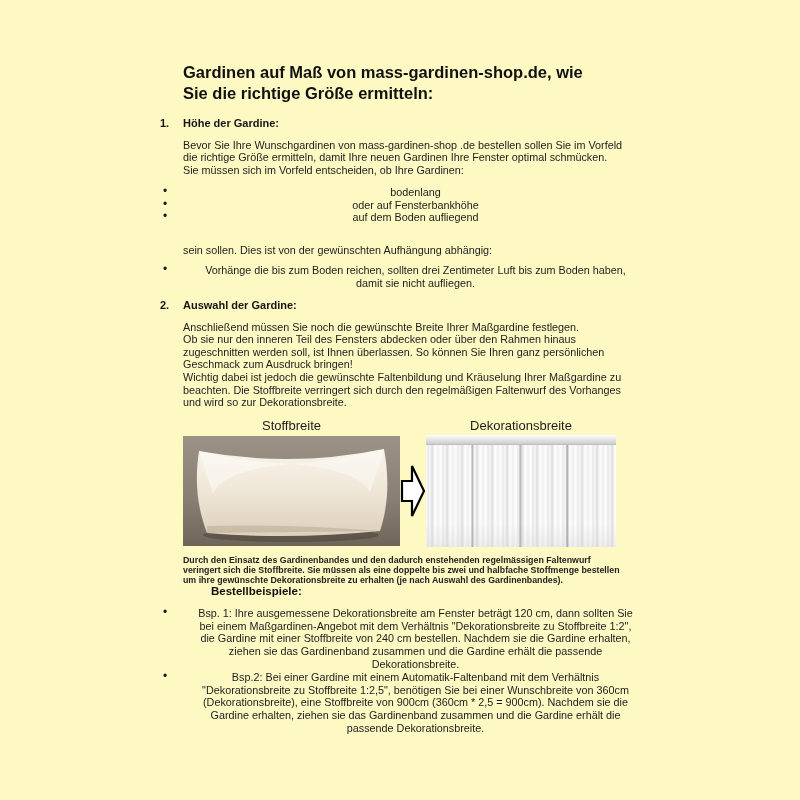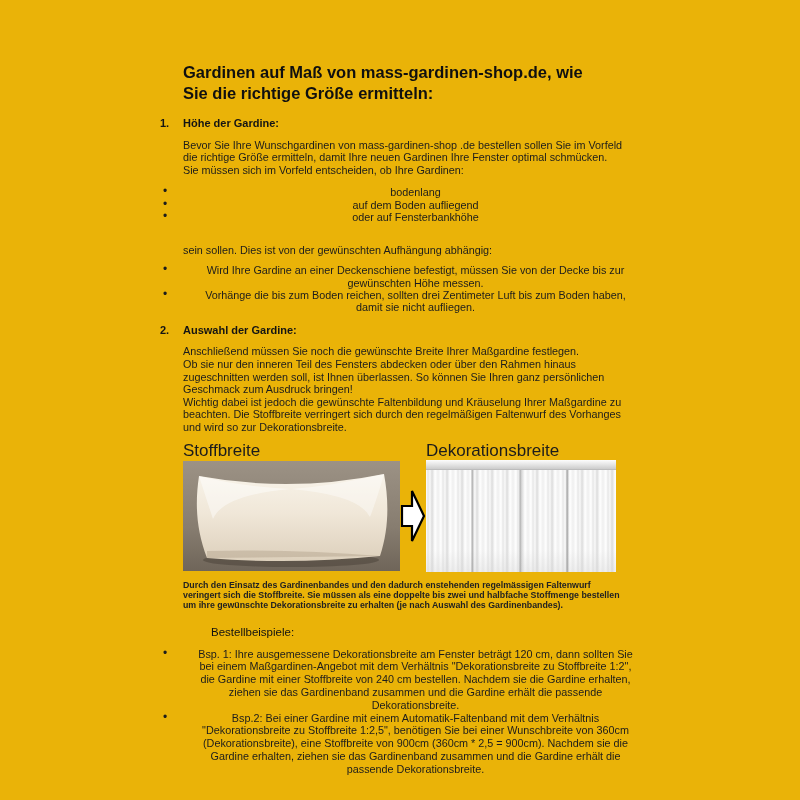--- a/index.html
+++ b/index.html
@@ -2,21 +2,21 @@
 <html><head>
 <meta charset="utf-8">
 <style>
   html, body { margin:0; padding:0; }
   body {
     width:800px; height:800px; background:#ffffff;
     font-family:"Liberation Sans", sans-serif;
     color:#1c1c1c;
     overflow:hidden;
   }
-  .page { position:relative; width:800px; height:800px; background:#eab308; }
+  .page { position:relative; width:800px; height:800px; background:#fef9c3; }
   .content { position:absolute; left:160px; top:62px; width:488px; }
 
   .pre { white-space:pre-line; }
 
   h1.doc-title {
     margin:0 0 13px 23px;
     font-size:16.5px; line-height:21px; font-weight:bold; color:#101010;
     white-space:pre-line;
   }
 
@@ -39,21 +39,21 @@
     content:"\2022";
     position:absolute; left:3px; top:-1px;
     font-size:12px;
   }
   ul.options { margin-bottom:2px; }
 
   .sec2-gap { margin-top:10px; }
 
   .fig-labels { display:flex; margin:10px 0 3px 23px; }
   .fig-label {
-    font-size:17px; line-height:14px; color:#1c1c1c; 
+    font-size:13px; line-height:14px; color:#1c1c1c; text-align:center;
   }
   .fig-label.left  { width:217px; }
   .fig-spacer { width:26px; }
   .fig-label.right { width:190px; }
 
   .fig-row { display:flex; align-items:center; margin-left:23px; }
   .banner-box { width:217px; height:110px; flex:0 0 217px; }
   .arrow-box { width:26px; flex:0 0 26px; display:flex; justify-content:center; align-items:center; }
   .curtain {
     width:190px; height:112px; flex:0 0 190px;
@@ -78,22 +78,22 @@
         transparent 140px, rgba(110,110,110,0.55) 141px, transparent 143px),
       linear-gradient(rgba(255,255,255,0) 80%, rgba(210,210,210,0.35));
   }
 
   p.caption {
     margin:8px 0 0 23px; width:462px;
     font-size:8.8px; font-weight:bold; line-height:10px; color:#222;
     white-space:pre-line;
   }
   h3.examples-heading {
-    margin:16px 0 9px 23px;
-    font-size:11.5px; line-height:13px; font-weight:normal; color:#111;padding-left:28px;
+    margin:0 0 9px 23px;
+    font-size:11.5px; line-height:13px; font-weight:bold; color:#111;padding-left:28px;
   }
   ul.examples li { line-height:12.8px; }
 </style>
 </head>
 <body>
 
 <div class="page">
   <div class="content">
 
     <h1 class="doc-title">Gardinen auf Maß von mass-gardinen-shop.de, wie
@@ -102,29 +102,27 @@
     <div class="sec-head">
       <span class="sec-num">1.</span>
       <span class="sec-title">Höhe der Gardine:</span>
     </div>
     <p class="body">Bevor Sie Ihre Wunschgardinen von mass-gardinen-shop .de bestellen sollen Sie im Vorfeld
 die richtige Größe ermitteln, damit Ihre neuen Gardinen Ihre Fenster optimal schmücken.
 Sie müssen sich im Vorfeld entscheiden, ob Ihre Gardinen:</p>
 
     <ul class="bullets options">
       <li><span class="pre">bodenlang</span></li>
+      <li><span class="pre">oder auf Fensterbankhöhe</span></li>
       <li><span class="pre">auf dem Boden aufliegend</span></li>
-      <li><span class="pre">oder auf Fensterbankhöhe</span></li>
     </ul>
 
     <p class="body interlude">sein sollen. Dies ist von der gewünschten Aufhängung abhängig:</p>
 
     <ul class="bullets">
-      <li><span class="pre">Wird Ihre Gardine an einer Deckenschiene befestigt, müssen Sie von der Decke bis zur
-gewünschten Höhe messen.</span></li>
       <li><span class="pre">Vorhänge die bis zum Boden reichen, sollten drei Zentimeter Luft bis zum Boden haben,
 damit sie nicht aufliegen.</span></li>
     </ul>
 
     <div class="sec-head sec2-gap">
       <span class="sec-num">2.</span>
       <span class="sec-title">Auswahl der Gardine:</span>
     </div>
     <p class="body">Anschließend müssen Sie noch die gewünschte Breite Ihrer Maßgardine festlegen.
 Ob sie nur den inneren Teil des Fensters abdecken oder über den Rahmen hinaus

